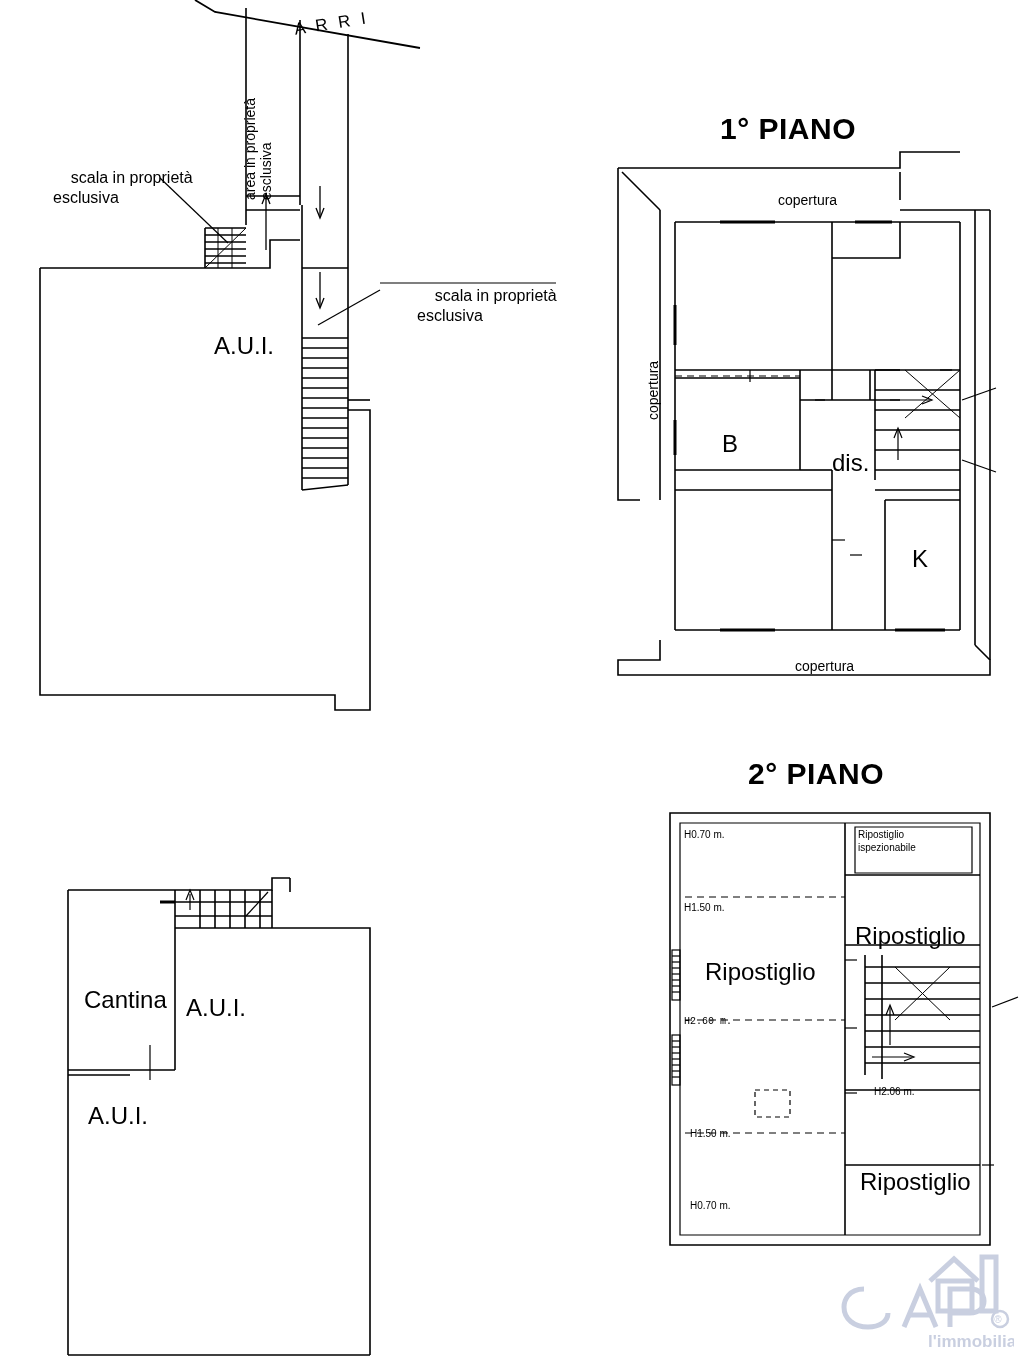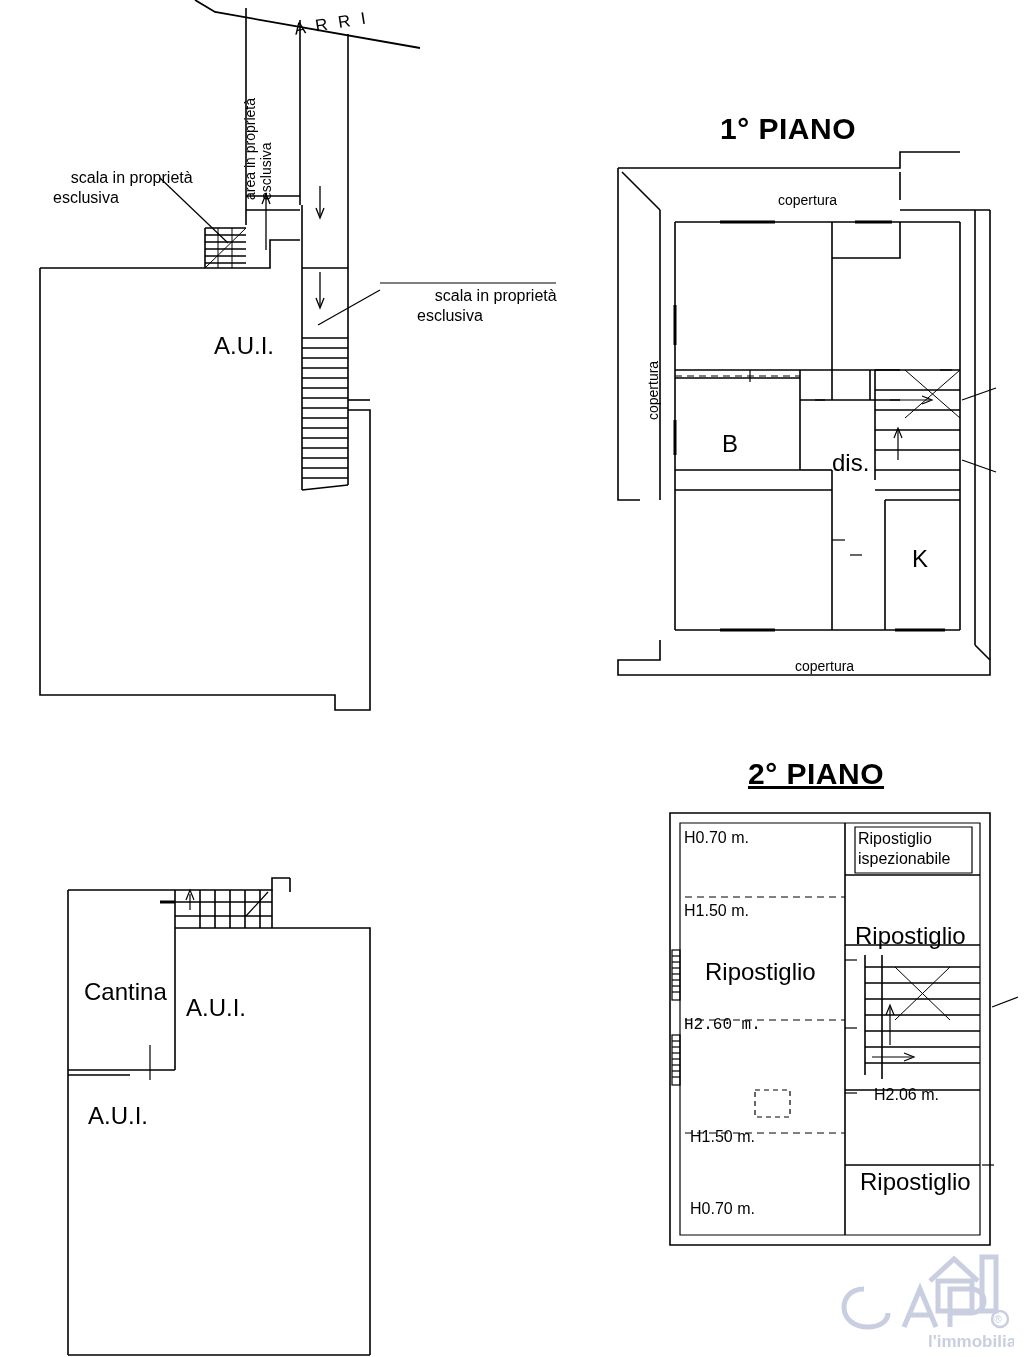--- a/index.html
+++ b/index.html
@@ -29,21 +29,21 @@
     font-weight: bold;
     letter-spacing: 0.5px;
   }
   .room {
     font-size: 24px;
   }
   .small {
     font-size: 14px;
   }
   .tiny {
-    font-size: 16px;
+    font-size: 10px;
   }
   .note {
     font-size: 16px;
     line-height: 1.25;
     margin-left: 29px;
   }
   .vert {
     transform: rotate(-90deg);
     transform-origin: 0 0;
   }
@@ -260,21 +260,21 @@
         <path d="M190 120 L190 104"></path>
         <path d="M186 110 L190 100 L194 110"></path>
         <path d="M246 126 L268 102"></path>
       </g>
 
       <g stroke-width="3">
         <path d="M160 112 L175 112"></path>
       </g>
     </g>
   </svg>
-  <div class="lbl room" style="left:84px; top:188px;">Cantina</div>
+  <div class="lbl room" style="left:84px; top:196px;">Cantina</div>
   <div class="lbl room" style="left:186px; top:204px;">A.U.I.</div>
   <div class="lbl room" style="left:88px; top:312px;">A.U.I.</div>
 </div>
 
 <div class="plan" style="left:650px; top:745px; width:374px; height:560px;">
   <svg width="374" height="560" viewBox="0 0 374 560">
     <g fill="none" stroke="#000" stroke-width="1.6">
 
       <path d="M20 68 L340 68 L340 500 L20 500 Z"></path>
       <path d="M30 78 L330 78 L330 490 L30 490 Z" stroke-width="1.2"></path>
@@ -335,21 +335,21 @@
       </g>
 
       <g stroke-width="1.2">
         <path d="M240 300 L240 262"></path>
         <path d="M236 270 L240 260 L244 270"></path>
         <path d="M222 312 L262 312"></path>
         <path d="M254 308 L264 312 L254 316"></path>
       </g>
     </g>
   </svg>
-  <div class="lbl title" style="left:98px; top:12px;text-decoration:underline;">2° PIANO</div>
+  <div class="lbl title" style="left:98px; top:12px;">2° PIANO</div>
   <div class="lbl tiny" style="left:34px; top:84px;">H0.70 m.</div>
   <div class="lbl tiny" style="left:34px; top:157px;">H1.50 m.</div>
   <div class="lbl tiny" style="left:34px; top:271px;font-family:Liberation Mono, monospace;">H2.60 m.</div>
   <div class="lbl tiny" style="left:40px; top:383px;">H1.50 m.</div>
   <div class="lbl tiny" style="left:40px; top:455px;">H0.70 m.</div>
   <div class="lbl tiny" style="left:224px; top:341px;">H2.06 m.</div>
   <div class="lbl tiny" style="left:208px; top:84px; line-height:1.25; white-space:pre-line;">Ripostiglio
 ispezionabile</div>
   <div class="lbl room" style="left:55px; top:213px;">Ripostiglio</div>
   <div class="lbl room" style="left:205px; top:177px;">Ripostiglio</div>

